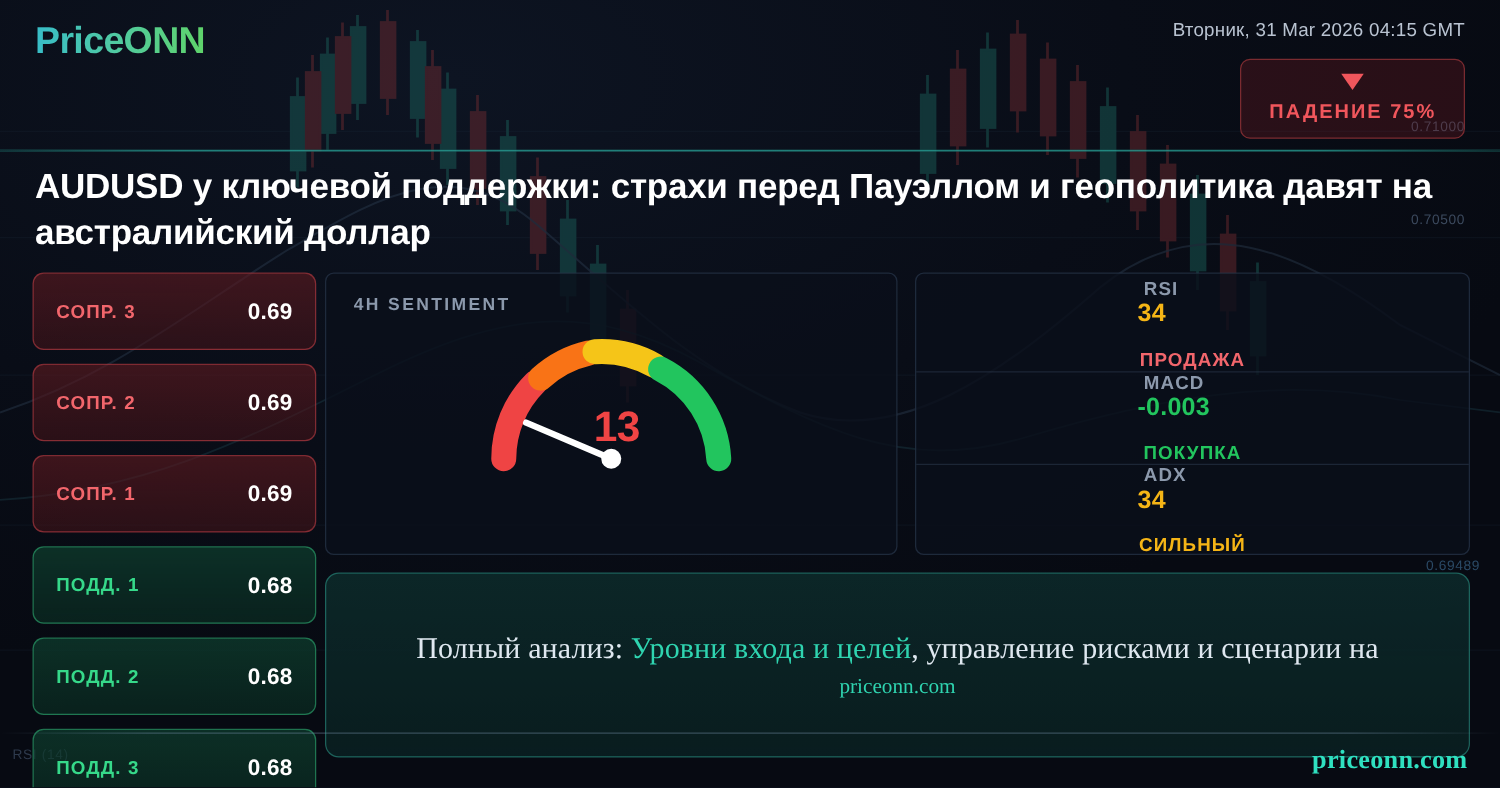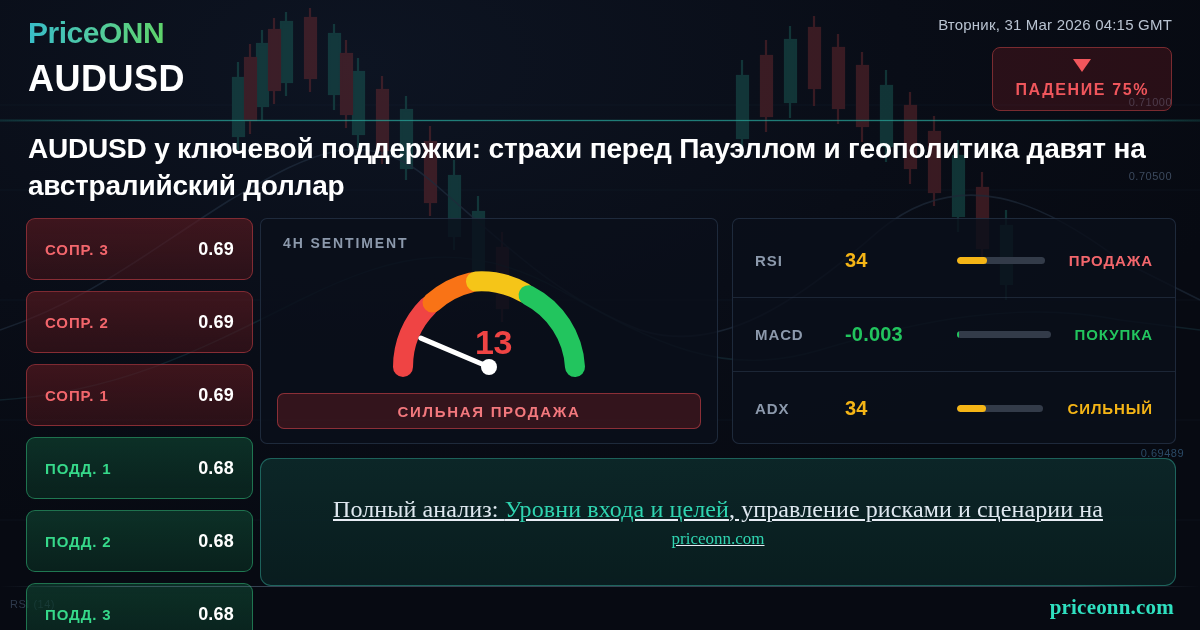--- a/index.html
+++ b/index.html
@@ -234,21 +234,22 @@
     top: 218px;
     width: 444px;
     height: 226px;
     padding: 4px 0;
   }
   .ind-row {
     height: 74px;
     display: flex;
     align-items: center;
     padding: 0 22px;
-    gap: 12px;
+    gap: 0;
+    flex-direction: column;
   }
   .ind-row + .ind-row {
     border-top: 1px solid rgba(48,62,84,0.5);
   }
   .ind-name {
     width: 78px;
     flex: none;
     font-size: 15px;
     font-weight: bold;
     color: #8c99ac;
@@ -284,30 +285,29 @@
     text-align: right;
     white-space: nowrap;
   }
 
   
   .cta {
     position: absolute;
     left: 260px;
     top: 458px;
     width: 916px;
-    height: 128px;
+    height: 148px;
     border-radius: 11px;
     border: 1px solid rgba(42,140,128,0.62);
     background: linear-gradient(180deg, rgba(13,44,44,0.82), rgba(10,34,35,0.78));
     display: flex;
     flex-direction: column;
     align-items: center;
     justify-content: center;
     gap: 6px;
-    text-decoration: underline;
   }
   .cta-line {
     font-family: "Liberation Serif", serif;
     font-size: 24px;
     color: #dfe8f0;
     letter-spacing: 0.1px;
     white-space: nowrap;
   }
   .cta-link {
     color: #2fd4b0;
@@ -418,21 +418,20 @@
     </g>
   </svg>
 
   <div class="bg-price-label" style="right:28px; top:96px;">0.71000</div>
   <div class="bg-price-label" style="right:28px; top:170px;">0.70500</div>
   <div class="bg-price-label" style="right:16px; top:447px; color:#2b4a66;">0.69489</div>
   <div class="bg-rsi-label">RSI (14)</div>
 
   <div class="header">
     <div class="logo">PriceONN</div>
-    <div class="symbol">AUDUSD</div>
 
     <div class="header-right">
       <div class="datestamp">Вторник, 31 Mar 2026 04:15 GMT</div>
       <div class="trend-badge">
         <span class="caret-down"></span>
         <span>ПАДЕНИЕ 75%</span>
       </div>
     </div>
   </div>
   <div class="header-rule"></div>
@@ -477,23 +476,20 @@
           <path d="M 87 14.4 A 86 86 0 0 1 135 25.6" stroke="#f5c518"></path>
           <path d="M 139.5 28.3 A 86 86 0 0 1 186 100" stroke="#22c55e"></path>
         </g>
         <line id="needle" x1="100" y1="100" x2="31.88" y2="71.09" stroke="#ffffff" stroke-width="5" stroke-linecap="round"></line>
         <circle cx="100" cy="100" r="8" fill="#ffffff"></circle>
       </svg>
     </div>
 
     <div class="gauge-value">13</div>
 
-    <div class="verdict">
-      <span>СИЛЬНАЯ ПРОДАЖА</span>
-    </div>
   </div>
 
   <div class="panel indicators">
     <div class="ind-row">
       <span class="ind-name">RSI</span>
       <span class="ind-value" id="ind-val-0" style="color: rgb(245, 181, 22);">34</span>
       <span class="ind-track">
         <span class="ind-fill" id="ind-fill-0" style="width: 34%; background: rgb(245, 181, 22);"></span>
       </span>
       <span class="ind-signal" id="ind-sig-0" style="color: rgb(242, 102, 108);">ПРОДАЖА</span>

